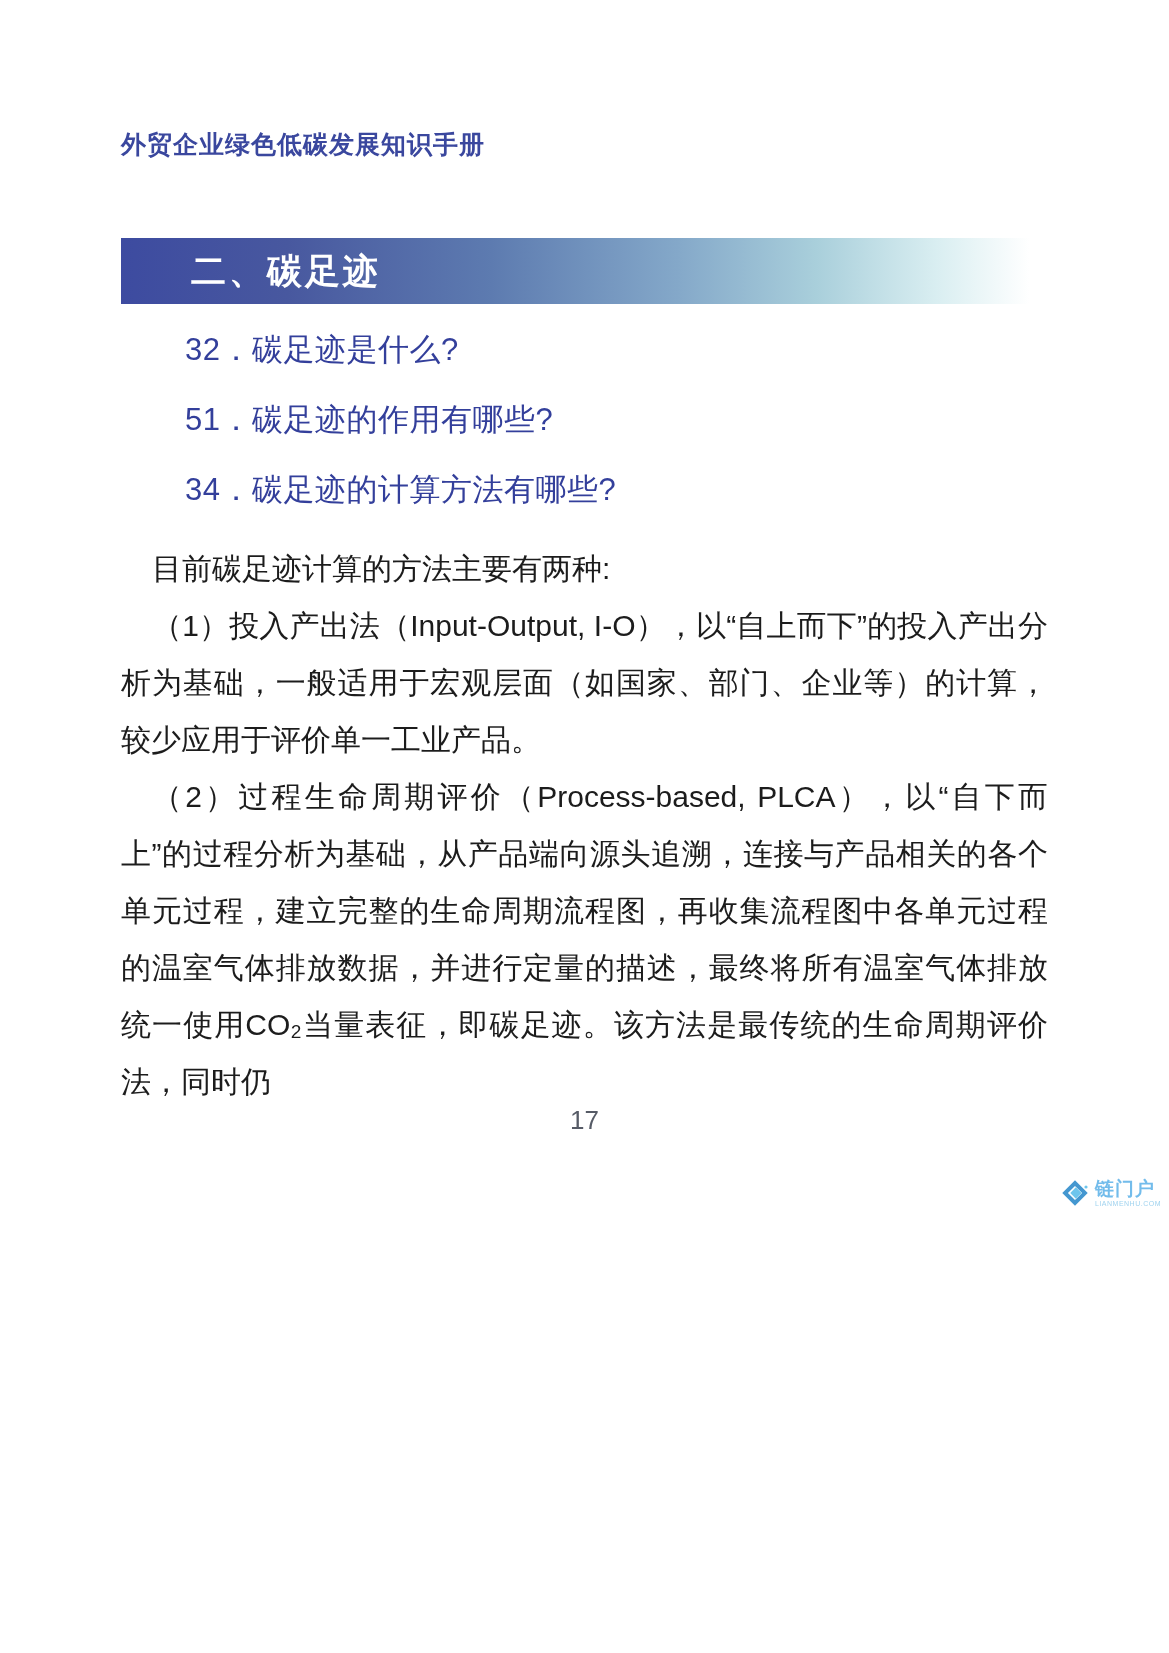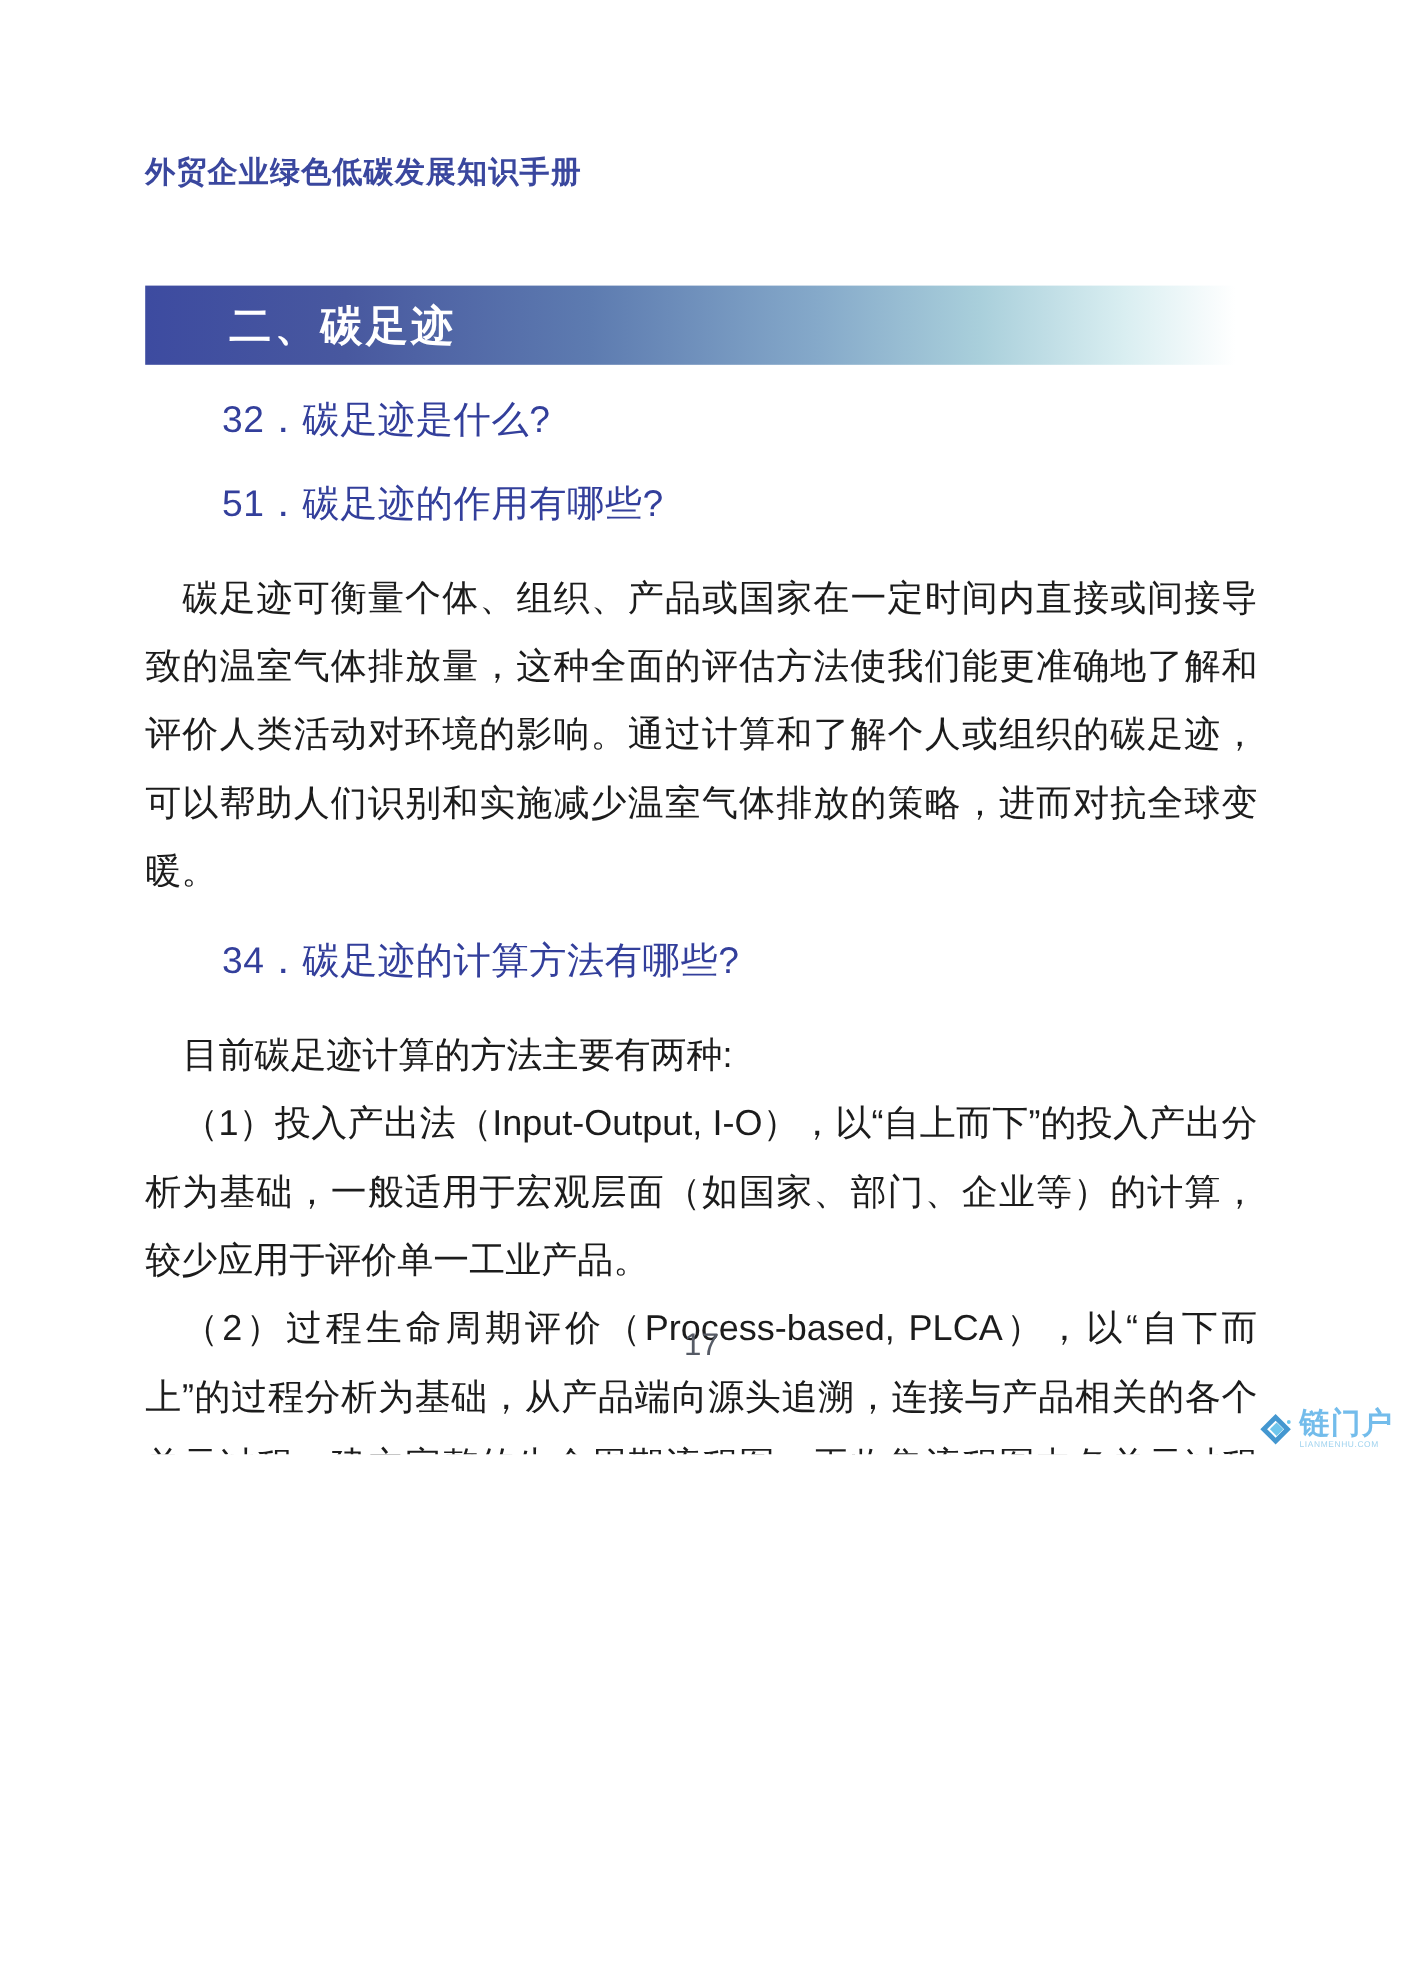--- a/index.html
+++ b/index.html
@@ -73,21 +73,21 @@
     right: 8px;
     bottom: 4px;
     display: flex;
     align-items: center;
     gap: 5px;
     opacity: 0.85;
   }
   .logo-icon { width: 30px; height: 30px; }
   .logo-text-col { display: flex; flex-direction: column; line-height: 1; }
   .logo-name {
-    font-size: 25px;
+    font-size: 19px;
     font-weight: bold;
     color: #5bb1e8;
     letter-spacing: 1px;
   }
   .logo-sub {
     font-size: 7px;
     color: #8fcbec;
     letter-spacing: 0.5px;
     margin-top: 2px;
   }
@@ -99,21 +99,20 @@
 
   <div class="doc-header">外贸企业绿色低碳发展知识手册</div>
 
   <div class="banner">
     <span class="banner-title">二、碳足迹</span>
   </div>
 
   <h2 class="section-heading">32．碳足迹是什么?</h2>
 
   <h2 class="section-heading">51．碳足迹的作用有哪些?</h2>
-  <p class="body-para">碳足迹可衡量个体、组织、产品或国家在一定时间内直接或间接导致的温室气体排放量，这种全面的评估方法使我们能更准确地了解和评价人类活动对环境的影响。通过计算和了解个人或组织的碳足迹，可以帮助人们识别和实施减少温室气体排放的策略，进而对抗全球变暖。</p>
 
   <h2 class="section-heading">34．碳足迹的计算方法有哪些?</h2>
   <p class="body-para">目前碳足迹计算的方法主要有两种:</p>
   <p class="body-para">（1）投入产出法（Input-Output, I-O），以“自上而下”的投入产出分析为基础，一般适用于宏观层面（如国家、部门、企业等）的计算，较少应用于评价单一工业产品。</p>
   <p class="body-para">（2）过程生命周期评价（Process-based, PLCA），以“自下而上”的过程分析为基础，从产品端向源头追溯，连接与产品相关的各个单元过程，建立完整的生命周期流程图，再收集流程图中各单元过程的温室气体排放数据，并进行定量的描述，最终将所有温室气体排放统一使用CO₂当量表征，即碳足迹。该方法是最传统的生命周期评价法，同时仍</p>
 
   <div class="page-number">17</div>
 
   <div class="logo">
     <span class="logo-icon">

